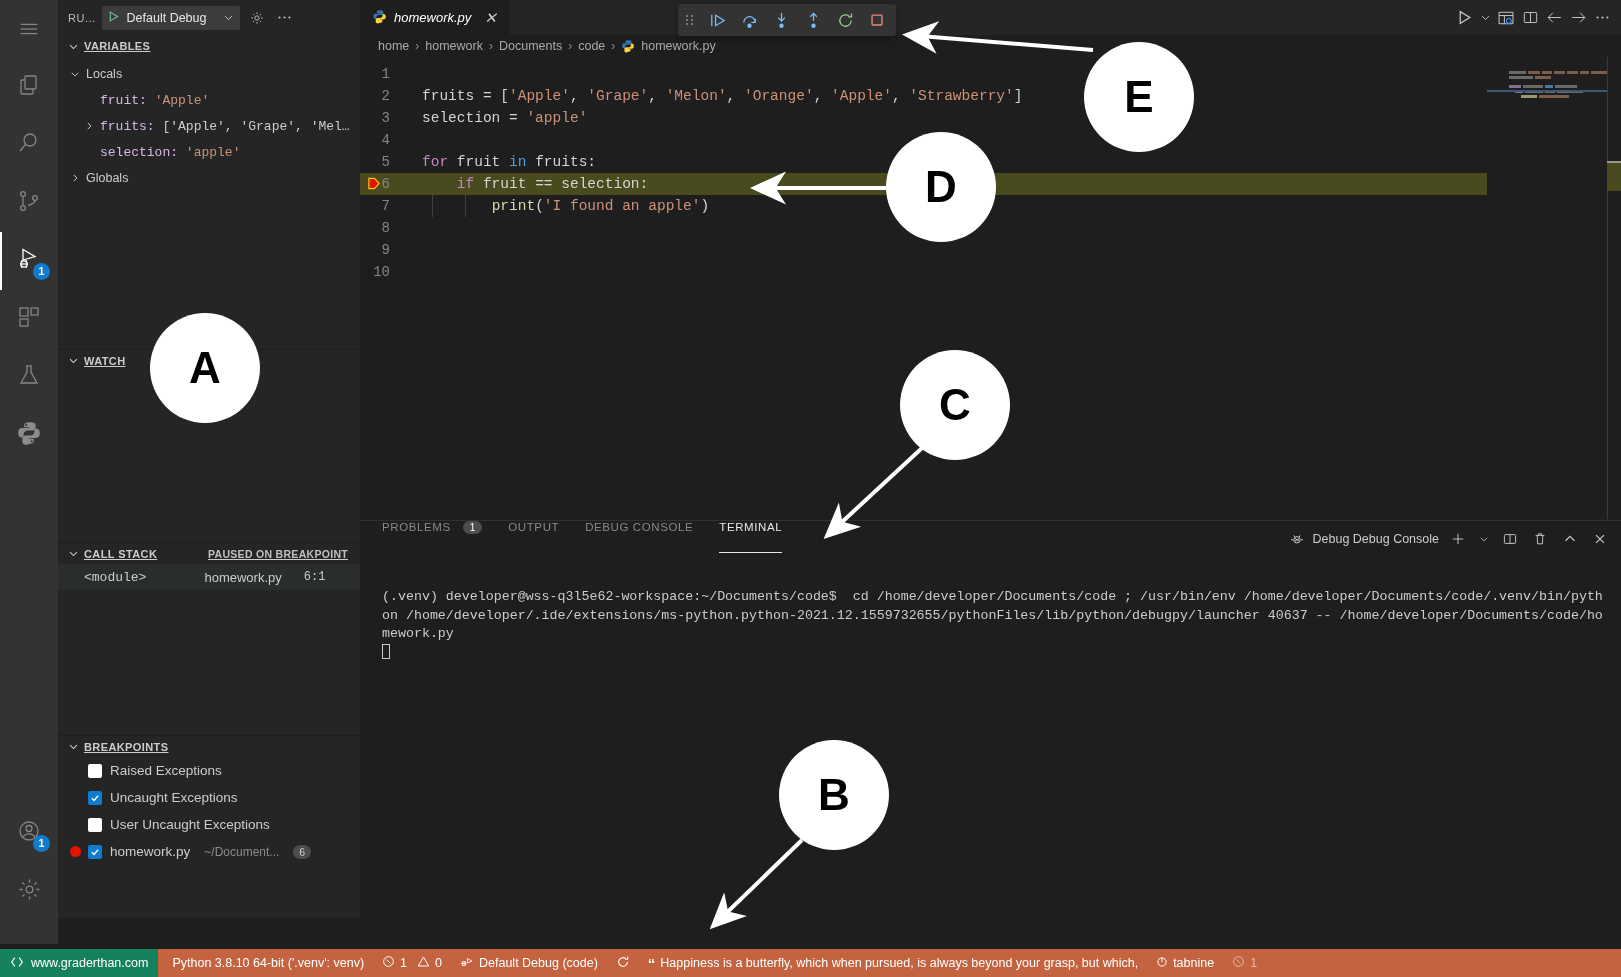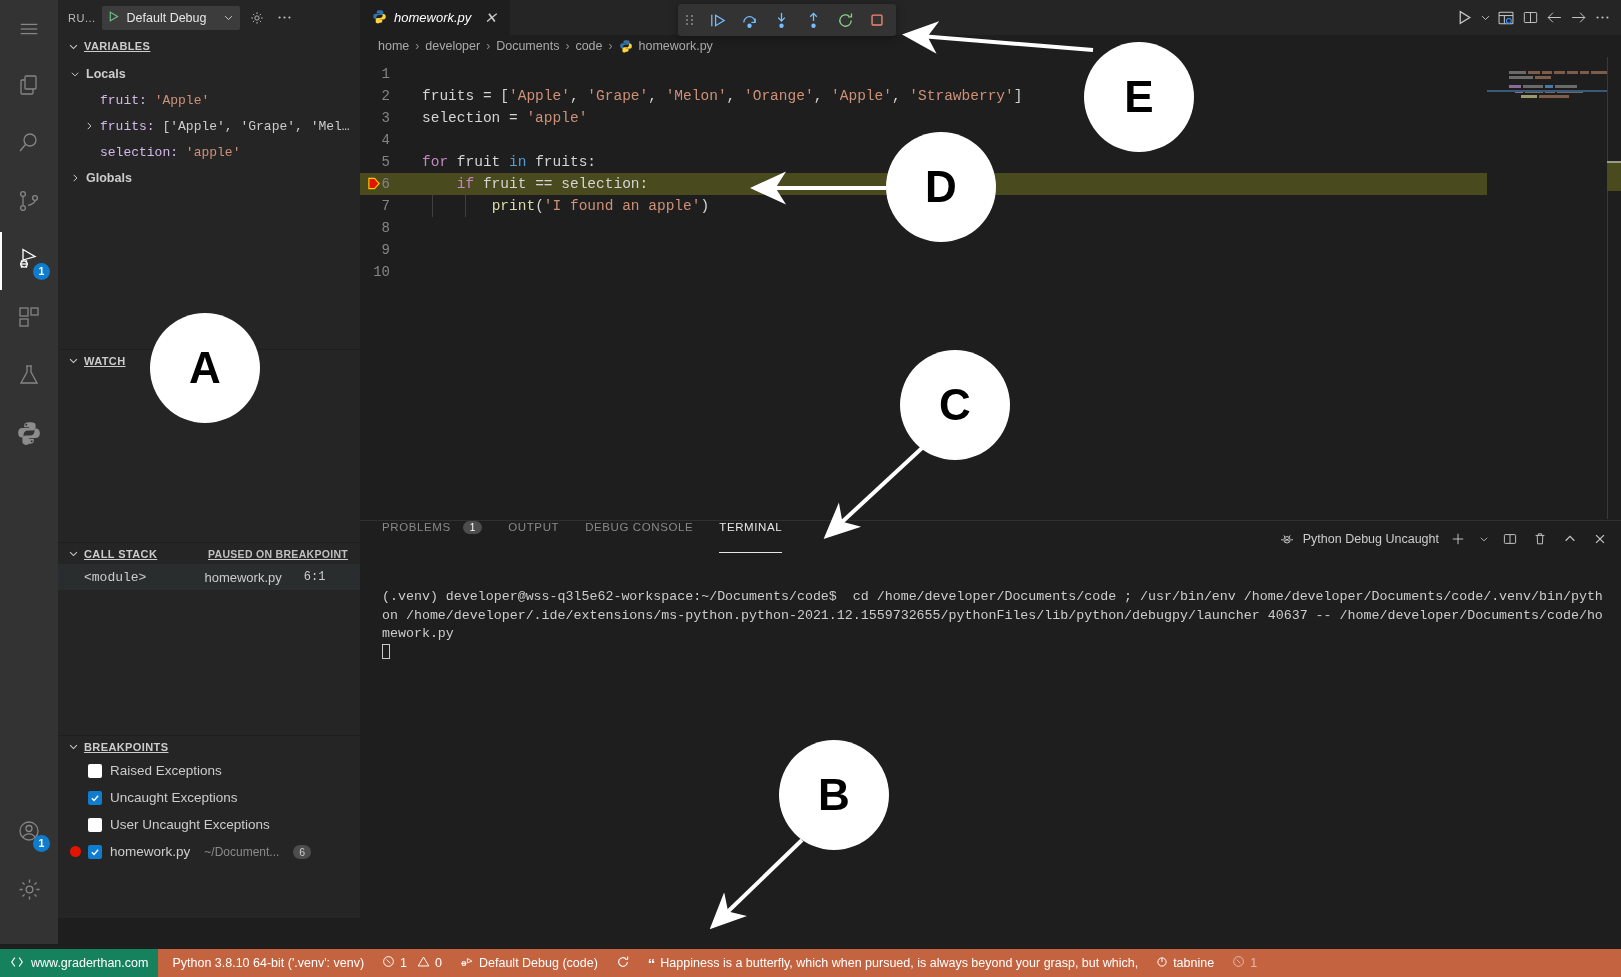--- a/index.html
+++ b/index.html
@@ -77,21 +77,21 @@
   }
 
   .var-list { padding: 4px 0 0 0; font-family: "Liberation Mono", monospace; font-size: 13px; }
   .var-row { height: 26px; display: flex; align-items: center; padding-left: 12px; white-space: nowrap; }
   .var-row .arrow { width: 16px; color: #cccccc; font-size: 11px; display:flex; align-items:center;}
   .var-row .spacer16 { width: 16px; }
   .k-special { color: #c586c0; }
   .k-name { color: #d4b8e8; }
   .k-str { color: #ce9178; }
   .k-gray { color: #cccccc; }
-  .bold-label { font-family: "Liberation Sans", sans-serif; font-weight: bold; font-size: 12.5px; color: #cccccc; }
+  .bold-label { font-family: "Liberation Sans", sans-serif; font-weight: normal; font-size: 12.5px; color: #cccccc; }
 
   .cs-row {
     height: 26px; display: flex; align-items: center; gap: 10px;
     background: #2a2d2e; padding-left: 26px; font-size: 13px; color: #cccccc;
     font-family: "Liberation Mono", monospace;
   }
   .cs-row .file { font-family: "Liberation Sans", sans-serif; font-size: 13px; margin-left:48px;}
   .cs-row .pos { margin-left: 12px; font-size: 12px; color: #cccccc; }
 
   .bp-row {
@@ -530,21 +530,21 @@
               <circle cx="12" cy="12" r="1.5"></circle>
               <circle cx="19" cy="12" r="1.5"></circle>
             </svg>
         </div>
       </div>
     </div>
 
     <div class="breadcrumb">
       <span>home</span>
       <span class="sep">›</span>
-      <span>developer</span>
+      <span>homework</span>
       <span class="sep">›</span>
       <span>Documents</span>
       <span class="sep">›</span>
       <span>code</span>
       <span class="sep">›</span>
       <span style="display:flex;align-items:center">
         <svg width="14" height="14" viewBox="0 0 24 24">
           <path fill="#3572A5" d="M11.9 2c-2.5 0-4.3.7-4.3 2.6v2.1h4.5v.7H5.6c-1.9 0-3.6 1.2-3.6 4.3s1.5 4.4 3.4 4.4h1.6v-2.6c0-2.1 1.8-3.8 3.9-3.8h4.2c1.7 0 3-1.4 3-3.1V4.6C18.1 2.9 16.5 2 14 2z"></path>
           <path fill="#FFD43B" d="M12.1 22c2.5 0 4.3-.7 4.3-2.6v-2.1h-4.5v-.7h6.5c1.9 0 3.6-1.2 3.6-4.3s-1.5-4.4-3.4-4.4h-1.6v2.6c0 2.1-1.8 3.8-3.9 3.8H8.9c-1.7 0-3 1.4-3 3.1v3c0 1.7 1.6 2.6 4.1 2.6z"></path>
         </svg>
@@ -718,21 +718,21 @@
           <svg width="16" height="16" viewBox="0 0 20 20" fill="none" stroke="#cccccc" stroke-width="1.2">
             <circle cx="10" cy="11" r="4"></circle>
               <line x1="7.3" y1="9.3" x2="12.7" y2="12.7"></line>
               <line x1="12.7" y1="9.3" x2="7.3" y2="12.7"></line>
             <line x1="5" y1="11" x2="2.5" y2="11"></line>
               <line x1="15" y1="11" x2="17.5" y2="11"></line>
             <path d="M7.5 7.5 6 5.5"></path>
               <path d="M12.5 7.5 14 5.5"></path>
           </svg>
         </span>
-        <span>Python Debug Uncaught</span>
+        <span>Debug Debug Console</span>
         <span class="icon-btn">
           <svg width="16" height="16" viewBox="0 0 20 20" fill="none" stroke="currentColor" stroke-width="1.2">
               <line x1="10" y1="3.5" x2="10" y2="16.5"></line>
               <line x1="3.5" y1="10" x2="16.5" y2="10"></line>
             </svg>
         </span>
         <span class="icon-btn" style="width:14px">
           <svg width="10" height="10" viewBox="0 0 16 16" fill="none" stroke="currentColor" stroke-width="1.4">
               <path d="M3 6l5 5 5-5"></path>
             </svg>

